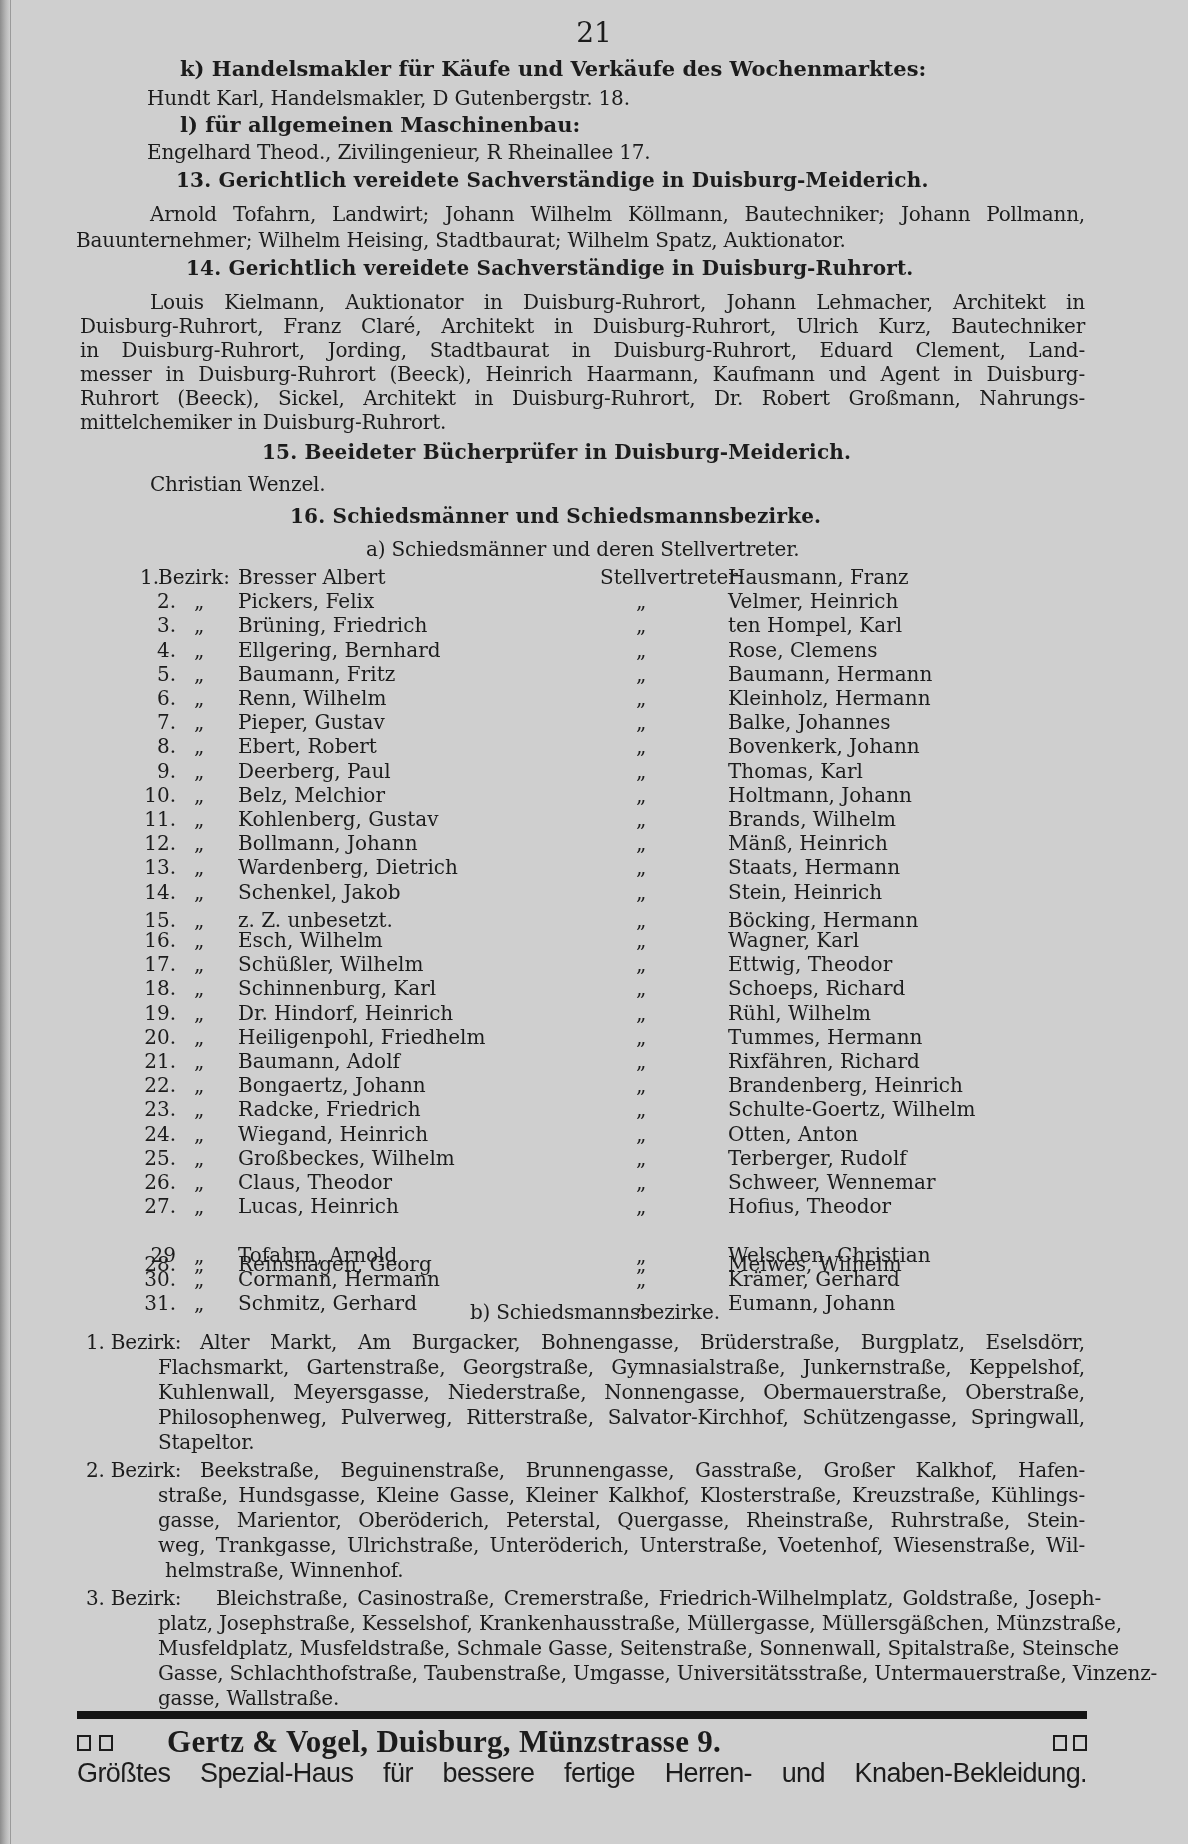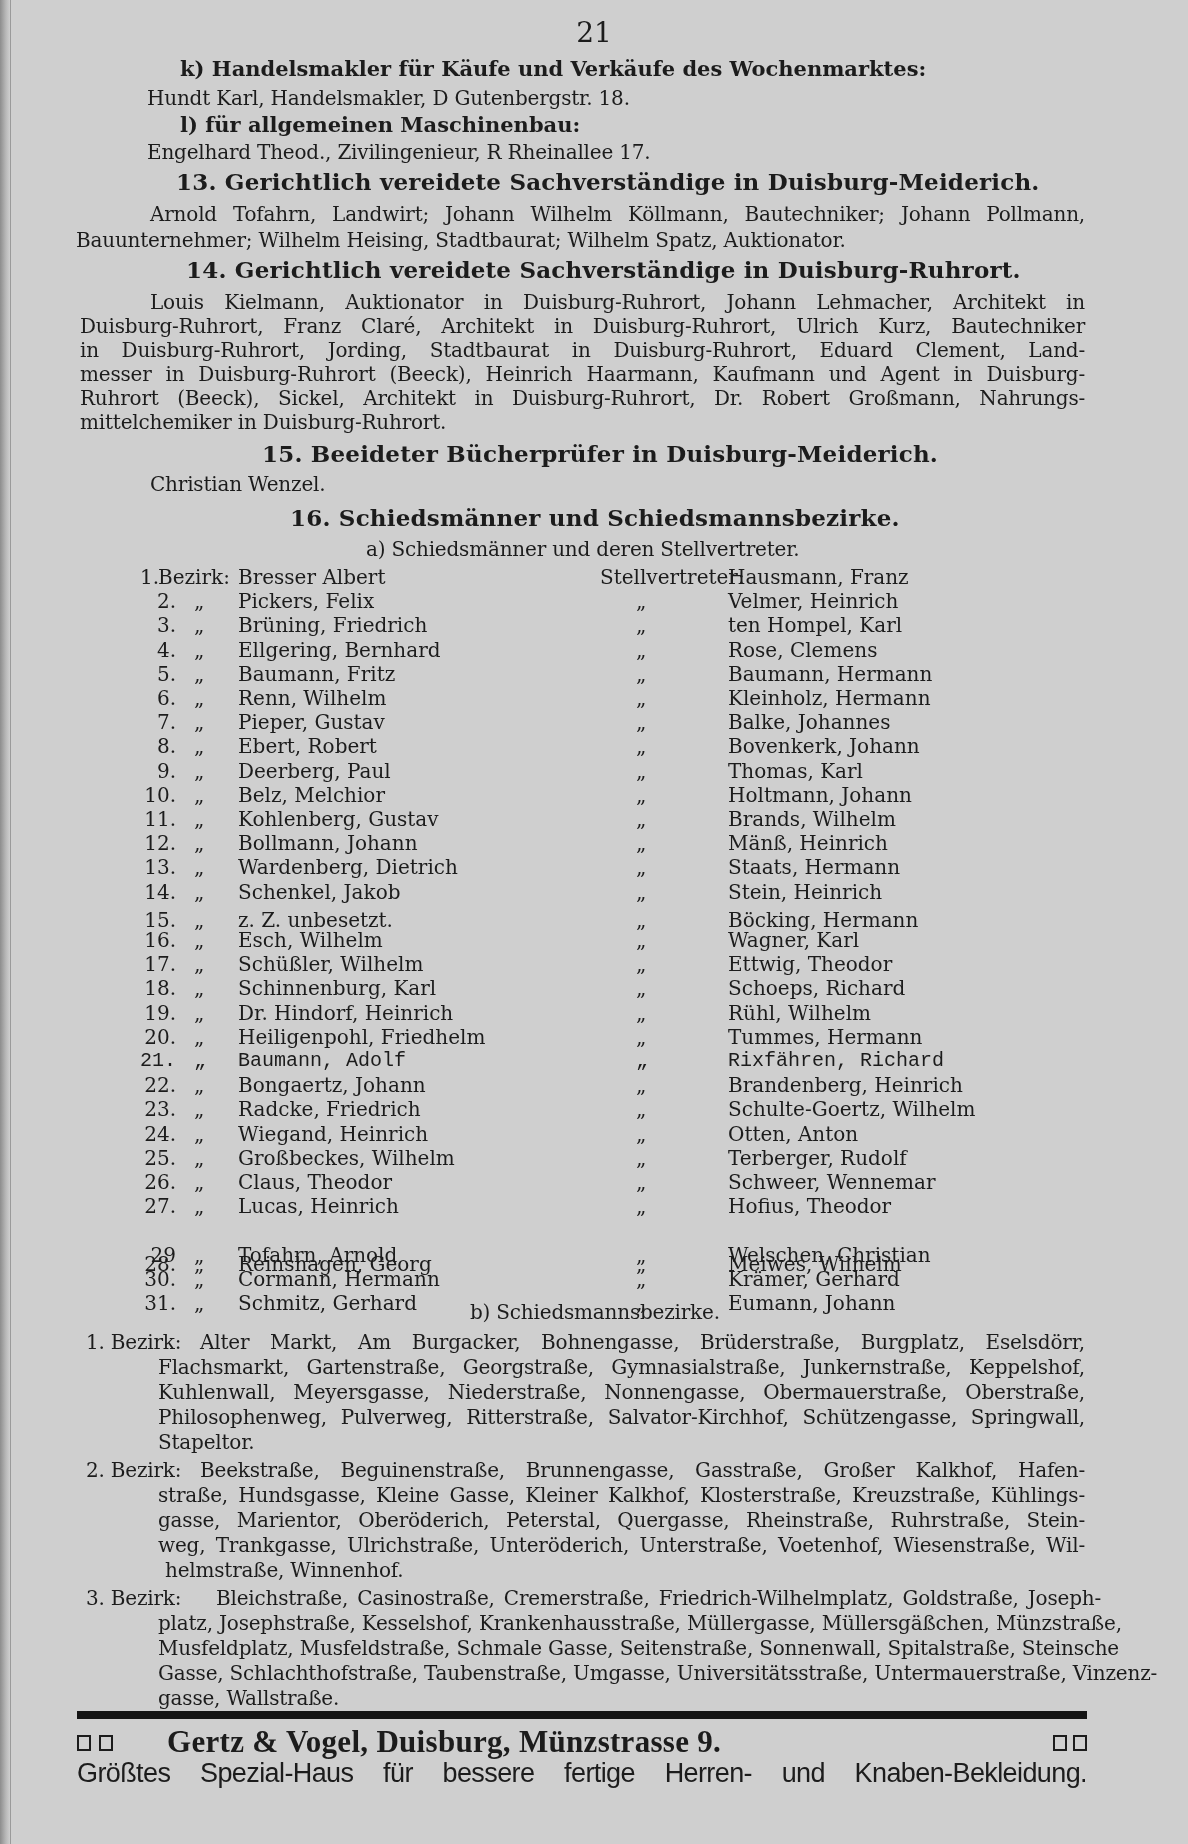--- a/index.html
+++ b/index.html
@@ -13,21 +13,21 @@
   .edge {
     position: absolute; left: 0; top: 0; width: 10px; height: 1844px;
     background: linear-gradient(to right, #8d8d8d, #b9b9b9 60%, #cfcfcf);
     border-right: 1px solid #9a9a9a;
   }
   .page { position: absolute; left: 0; top: 0; width: 1188px; }
   .pagenum { position: absolute; top: 16px; left: 0; width: 1188px; text-align: center; font-size: 28px; }
   .abs { position: absolute; white-space: nowrap; text-align: center; }
   .txt { font-size: 20px; letter-spacing: -0.2px; }
   .sub { font-size: 21px; font-weight: bold; }
-  .sect { font-size: 23px; font-weight: bold; letter-spacing: 0.2px; }
+  .sect { font-size: 20px; font-weight: bold; letter-spacing: 0.2px; }
   .just { text-align: justify; text-align-last: justify; white-space: nowrap; }
   .row { position: absolute; font-size: 20px; height: 24px; }
   .row span { position: absolute; white-space: nowrap; }
   .c-num { left: 0; width: 48px; text-align: right; }
   .c-dit { left: 66px; }
   .c-name { left: 110px; }
   .c-sdit { left: 508px; }
   .c-sub { left: 600px; }
   .rule { position: absolute; left: 77px; width: 1010px; height: 8px; background: #141414; top: 1711px; }
   .ad1 { position: absolute; top: 1724px; left: 77px; width: 1010px; font-family: "Liberation Serif", serif; font-weight: bold; font-size: 31px; }
@@ -203,21 +203,21 @@
         <span class="c-sdit">„</span>
         <span class="c-sub">Rühl, Wilhelm</span>
       </div>
       <div class="row" style="top: 459.8px; width: 900px;">
         <span class="c-num">20.</span>
         <span class="c-dit">„</span>
         <span class="c-name">Heiligenpohl, Friedhelm</span>
         <span class="c-sdit">„</span>
         <span class="c-sub">Tummes, Hermann</span>
       </div>
-      <div class="row" style="top: 484px; width: 900px; font-family: Liberation Mono, monospace;">
+      <div class="row" style="top: 484px; width: 900px;">
         <span class="c-num">21.</span>
         <span class="c-dit">„</span>
         <span class="c-name">Baumann, Adolf</span>
         <span class="c-sdit">„</span>
         <span class="c-sub">Rixfähren, Richard</span>
       </div>
       <div class="row" style="top: 508.2px; width: 900px;">
         <span class="c-num">22.</span>
         <span class="c-dit">„</span>
         <span class="c-name">Bongaertz, Johann</span>

